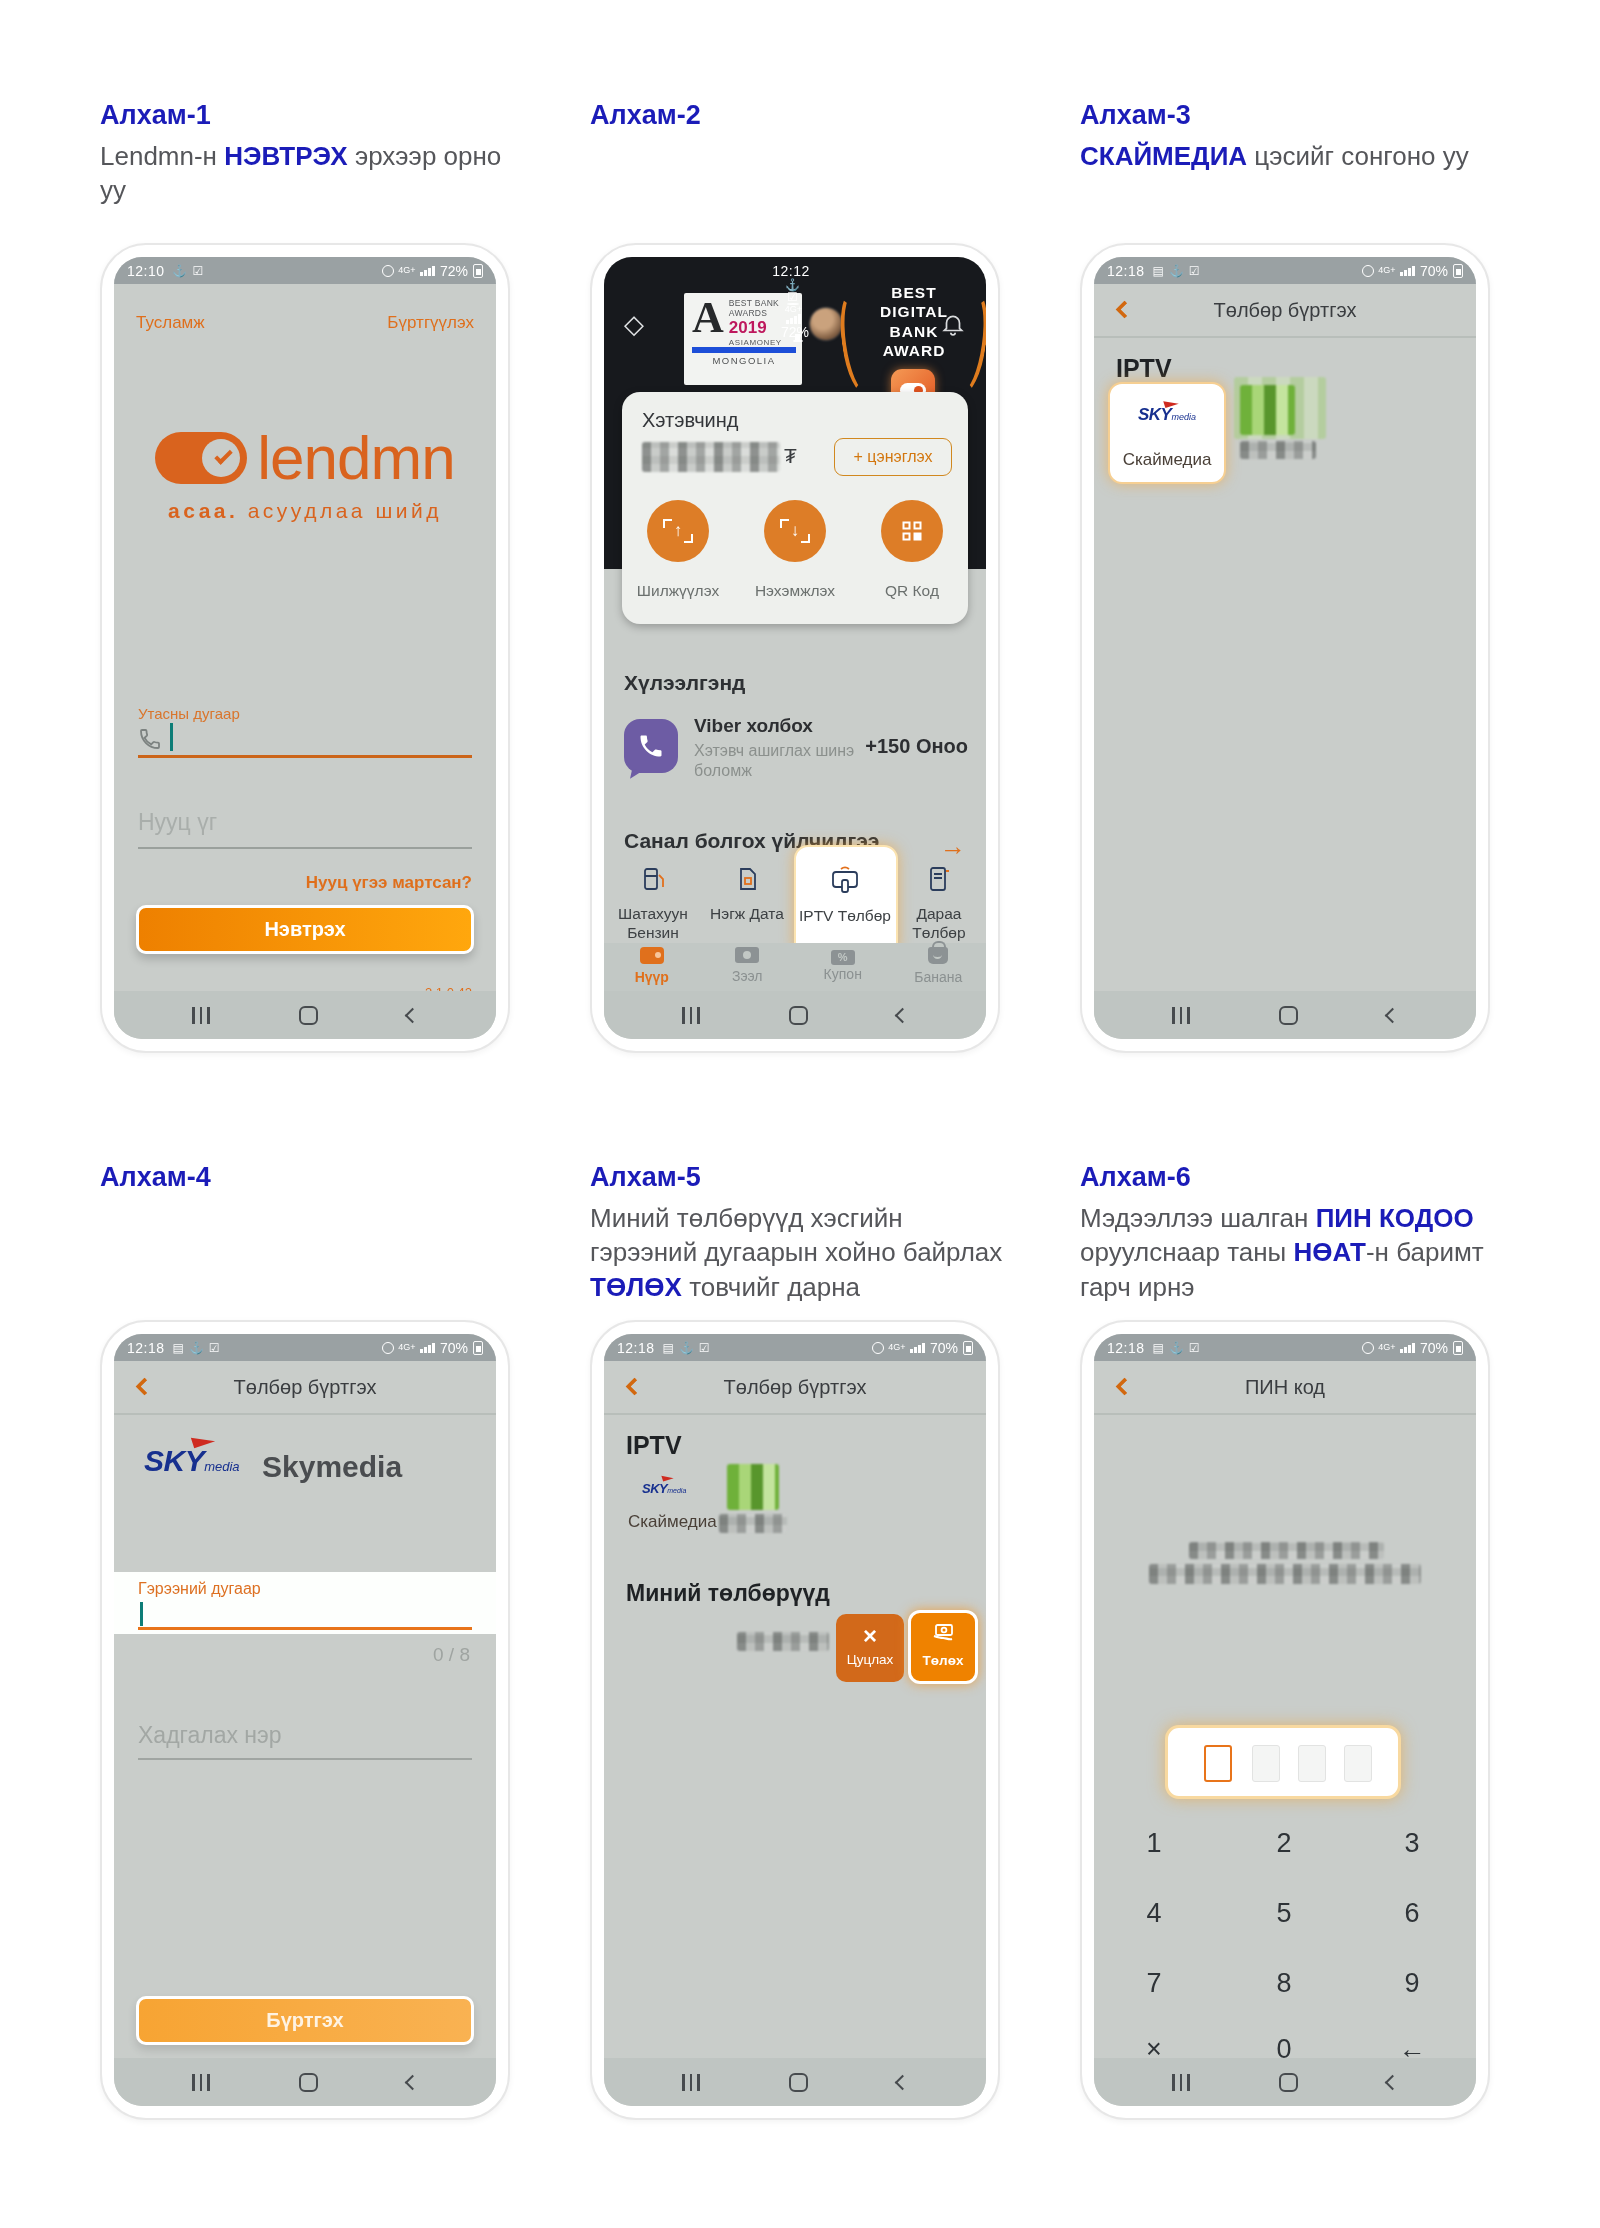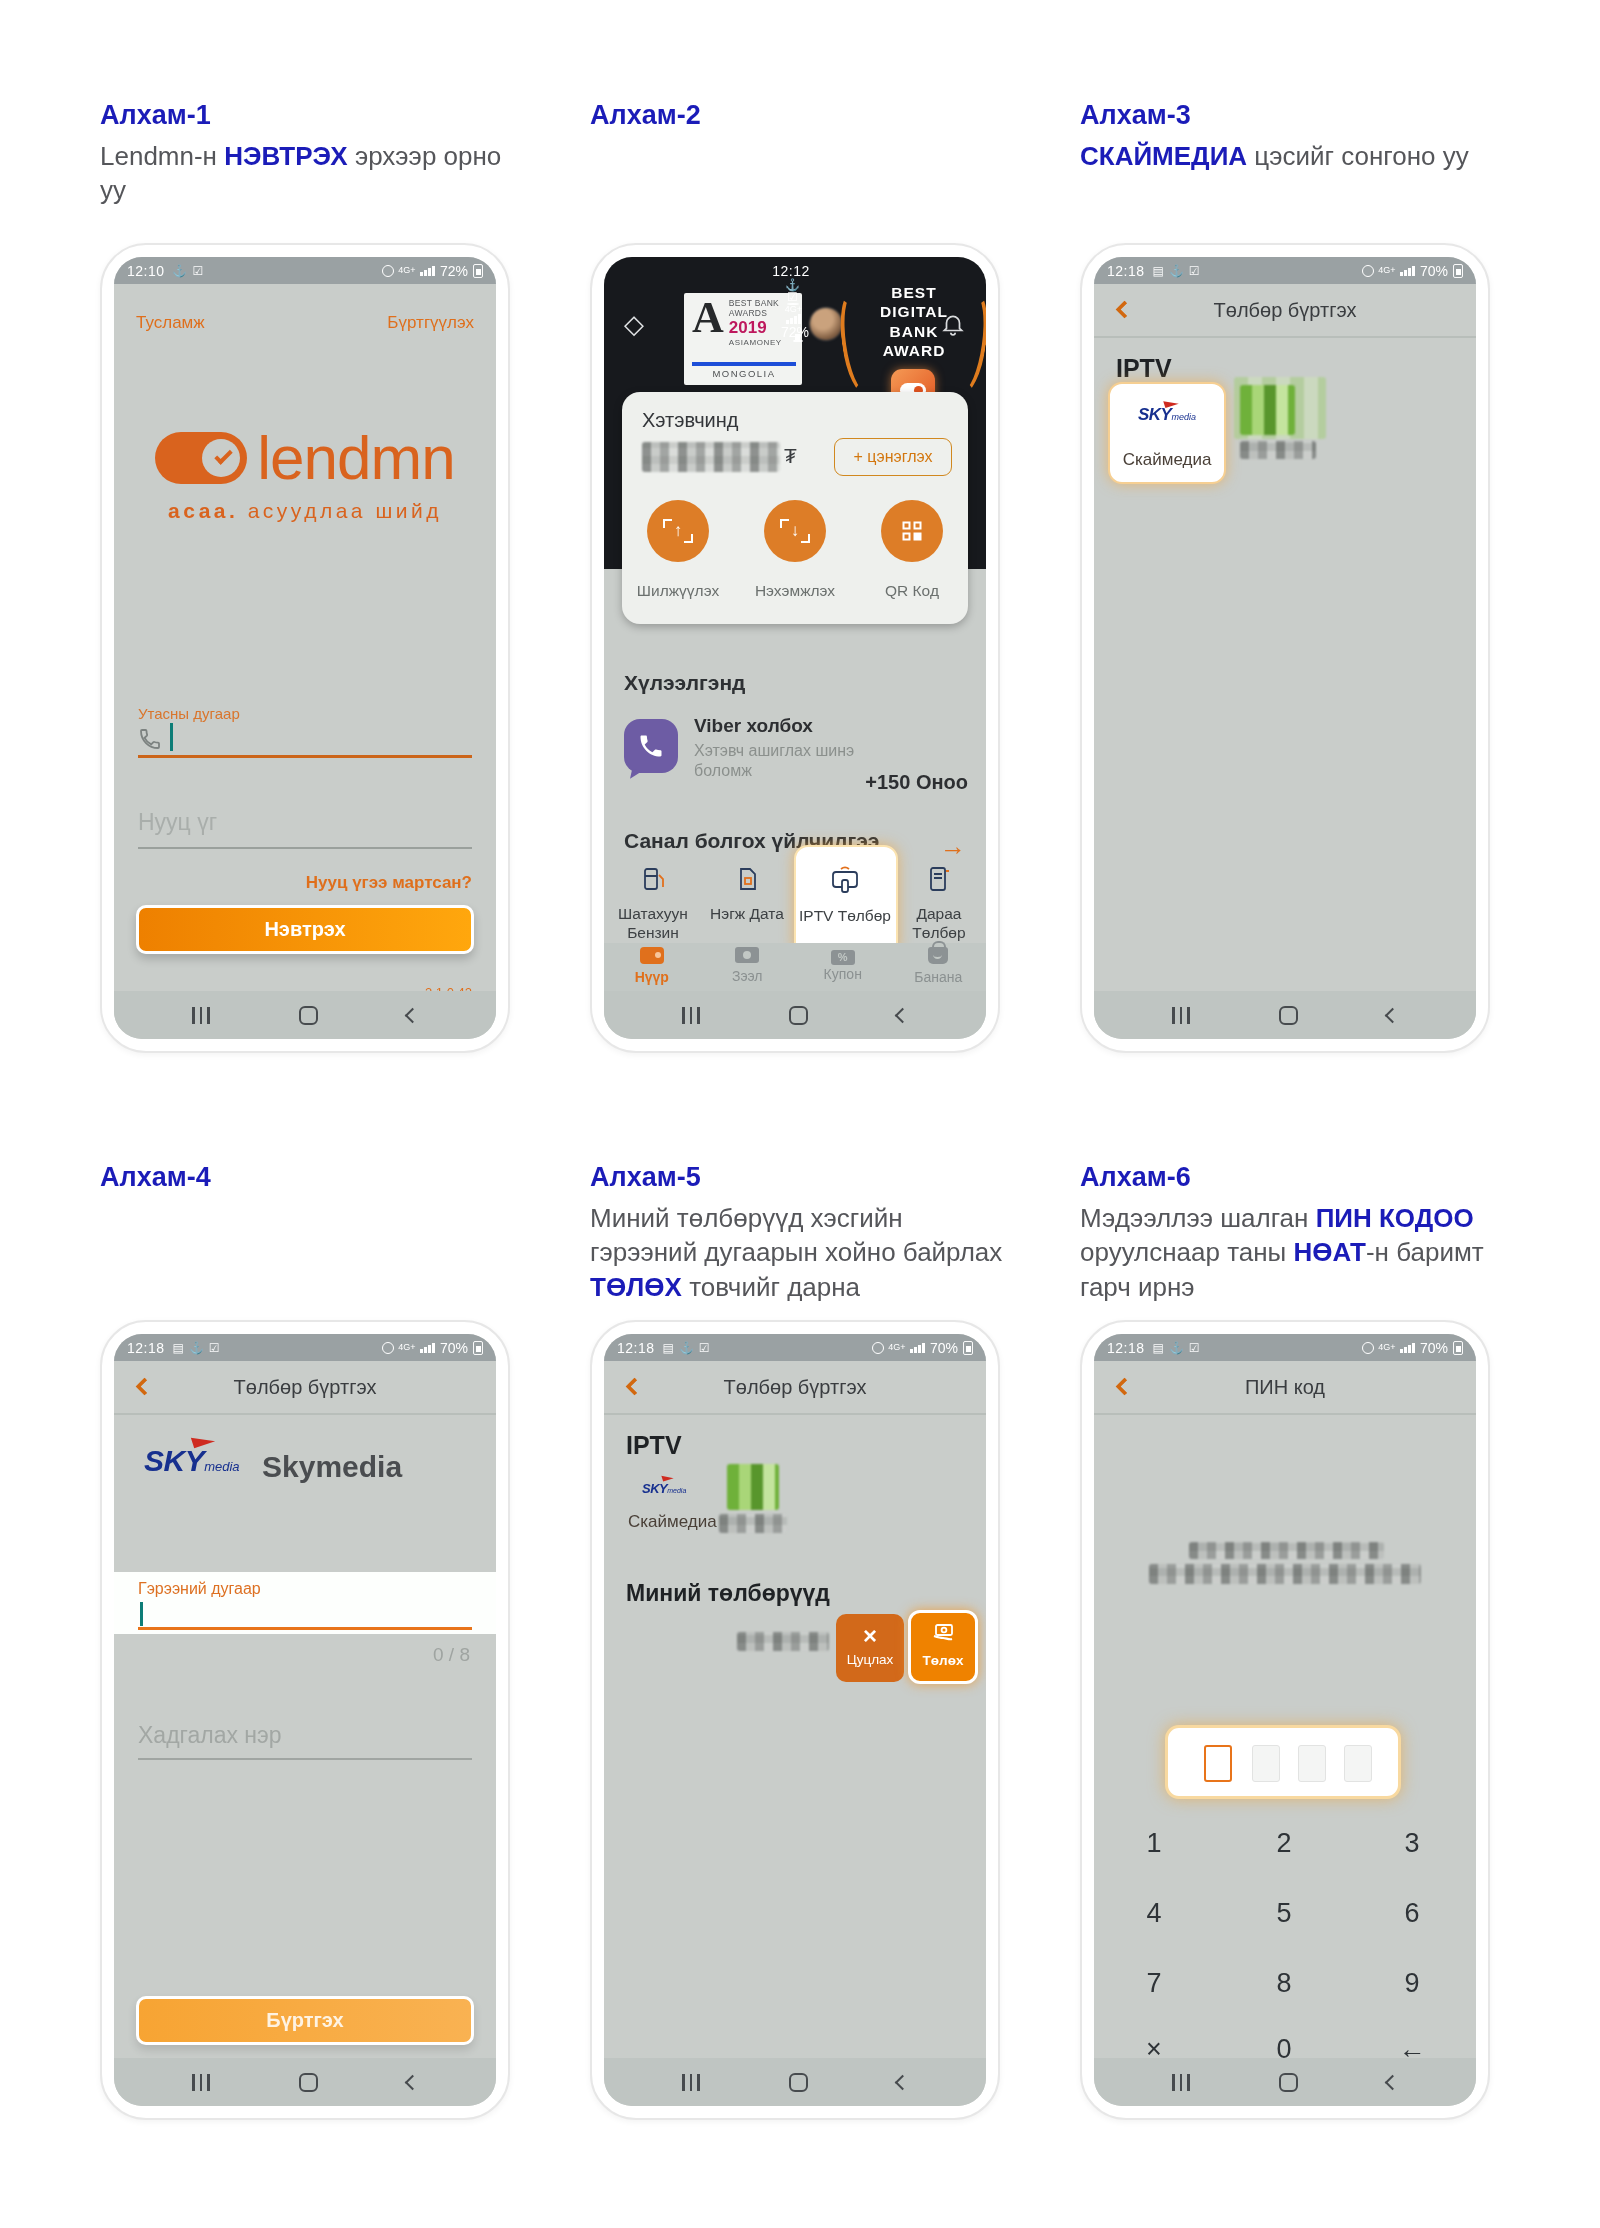--- a/index.html
+++ b/index.html
@@ -98,21 +98,21 @@
   .p2-dark { position: absolute; top: 0; left: 0; right: 0; height: 312px; background: #17191d; }
   .p2-diamond { position: absolute; left: 20px; top: 52px; color: #e2e4e6; font-size: 26px; }
   .p2-badge { position: absolute; left: 80px; top: 36px; width: 118px; height: 92px; background: #f2f3f1; border-radius: 2px; padding: 5px 6px 0 8px; }
   .p2-badge .row { display: flex; align-items: flex-start; }
   .p2-badge .bigA { font-family: "Liberation Serif", serif; font-size: 44px; font-weight: bold; color: #27292b; line-height: .9; }
   .p2-badge .col { margin-left: 5px; }
   .p2-badge .t1 { font-size: 8.5px; color: #55575a; letter-spacing: .3px; }
   .p2-badge .t2 { font-size: 8.5px; color: #55575a; letter-spacing: .3px; }
   .p2-badge .yr { font-size: 17px; font-weight: bold; color: #be185d; }
   .p2-badge .br { font-size: 8px; color: #55575a; letter-spacing: .6px; }
-  .p2-badge .mn { border-top: 4px solid #1d4ed8; margin-top: 15px; text-align: center; font-size: 9.5px; letter-spacing: 1.5px; color: #4e5052; padding-top: 2px; }
+  .p2-badge .mn { border-top: 6px solid #1d4ed8; margin-top: 0; text-align: center; font-size: 9.5px; letter-spacing: 1.5px; color: #4e5052; padding-top: 2px; }
   .p2-avatar { position: absolute; left: 205px; top: 50px; width: 34px; height: 34px; border-radius: 50%;
                background: radial-gradient(circle at 40% 35%, #caa27d 0 35%, #7d5b40 70%, #54402e); filter: blur(1px); border: 1.5px solid #3a3d42; }
   .p2-award { position: absolute; left: 252px; top: 26px; width: 116px; text-align: center; color: #fff;
               font-size: 15.5px; font-weight: bold; letter-spacing: 1px; line-height: 1.25; }
   .p2-arc { position: absolute; top: 34px; width: 34px; height: 104px; border: 4px solid transparent; border-radius: 50%; }
   .p2-arc.left  { left: 238px; border-left-color: #df7c1e; transform: rotate(-8deg); }
   .p2-arc.right { left: 348px; border-right-color: #df7c1e; transform: rotate(8deg); }
   .p2-appicon { position: absolute; left: 287px; top: 112px; width: 44px; height: 44px; border-radius: 11px;
                 background: linear-gradient(135deg, #f59a55, #e0531f); box-shadow: 0 0 10px rgba(240,140,60,.6); }
   .p2-appicon .tpill { position: absolute; left: 9px; top: 14px; width: 26px; height: 15px; border-radius: 8px; background: #fff; }
@@ -137,21 +137,21 @@
   .qr-glyph { display: grid; grid-template-columns: 8px 8px; grid-gap: 3px; }
   .qr-glyph i { width: 8px; height: 8px; border: 2px solid #fff; display: block; }
   .qr-glyph i:nth-child(4) { background: #fff; border: none; }
   .p2-sec-title { position: absolute; left: 20px; font-size: 21px; font-weight: bold; color: #2e3134; }
   .p2-viber { position: absolute; left: 20px; top: 462px; width: 54px; height: 54px; border-radius: 16px; background: #6d5ca4; }
   .p2-viber svg { position: absolute; left: 13px; top: 13px; }
   .p2-viber .tail { position: absolute; left: 7px; bottom: -7px; width: 0; height: 0;
                     border-left: 10px solid #6d5ca4; border-bottom: 10px solid transparent; transform: rotate(12deg); }
   .p2-viber-title { position: absolute; left: 90px; top: 458px; font-size: 19px; font-weight: bold; color: #2d2f32; }
   .p2-viber-sub { position: absolute; left: 90px; top: 484px; width: 165px; font-size: 16px; color: #8b908d; line-height: 1.25; }
-  .p2-points { position: absolute; right: 18px; top: 478px; font-size: 20px; font-weight: bold; color: #2d2f32; margin-top: 36px; }
+  .p2-points { position: absolute; right: 18px; top: 478px; font-size: 20px; font-weight: bold; color: #2d2f32; }
   .p2-svc-arrow { position: absolute; right: 20px; top: 576px; color: #e0701c; font-size: 26px; font-weight: bold; line-height: 1; }
   .p2-svc { position: absolute; top: 606px; width: 94px; text-align: center; }
   .p2-svc .lbl { margin-top: 6px; font-size: 15.5px; color: #3d4144; line-height: 1.2; }
   .p2-svc-hl { position: absolute; left: 190px; top: 588px; width: 104px; height: 112px; background: #fff; border-radius: 14px;
                border: 2px solid #fbe3b0; box-shadow: 0 0 14px rgba(242,166,60,.65); }
   .p2-tabs { position: absolute; left: 0; right: 0; top: 686px; height: 48px; background: #c2c8c5; display: flex; }
   .p2-tab { flex: 1; text-align: center; padding-top: 4px; }
   .p2-tab .tlbl { font-size: 14px; color: #8b9191; margin-top: 1px; }
   .p2-tab.active .tlbl { color: #e0701c; font-weight: bold; }
   .ticon { display: inline-block; }

